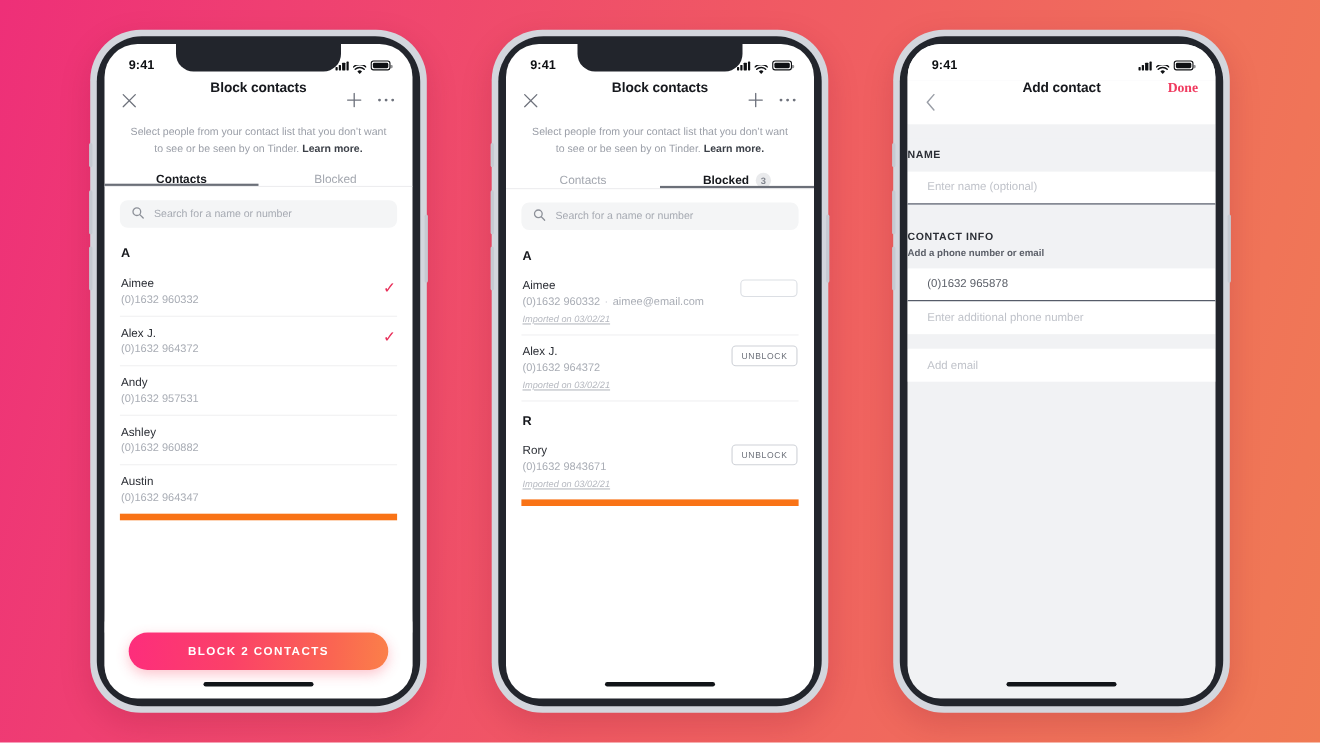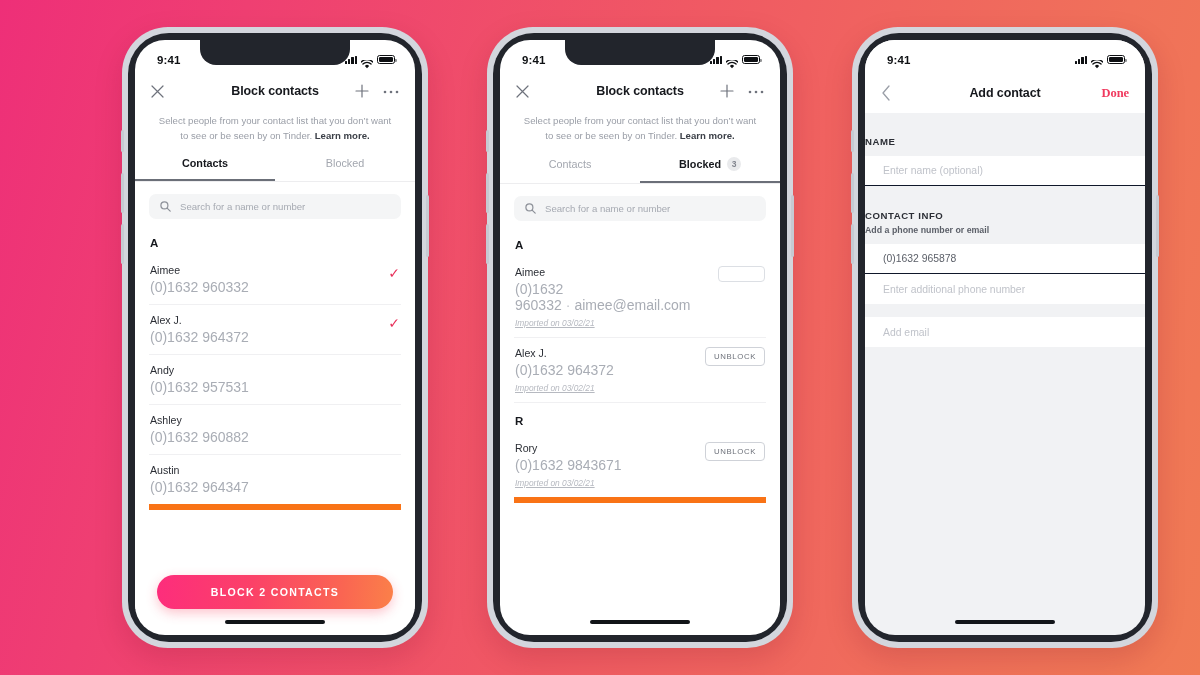--- a/index.html
+++ b/index.html
@@ -7,21 +7,21 @@
     width: 1200px; height: 675px; overflow: hidden;
     font-family: "Liberation Sans", sans-serif;
   }
   body {
     background: linear-gradient(105deg, #ee2f78 0%, #ef3f72 18%, #f05a63 52%, #f0715a 82%, #f07a54 100%);
     position: relative;
   }
   .stage { position: relative; width: 1200px; height: 675px; }
 
   
-  .phone { position: absolute; top: 27px; width: 306px; height: 621px; margin-left: 40px; }
+  .phone { position: absolute; top: 27px; width: 306px; height: 621px; }
   .phone.p1 { left: 82px; }
   .phone.p2 { left: 447px; }
   .phone.p3 { left: 812px; }
 
   .outer-frame {
     position: absolute; inset: 0;
     background: #d3d6dd;
     border-radius: 46px;
     box-shadow: 0 10px 28px rgba(120,10,40,.18);
   }
@@ -77,21 +77,21 @@
     border-radius: 2.6px; position: relative; padding: 1px;
   }
   .batt::after {
     content:''; position:absolute; right:-3px; top: 2.6px;
     width: 1.6px; height: 3.4px; background: rgba(14,16,19,.45); border-radius: 0 1px 1px 0;
   }
   .batt i { display:block; width:100%; height:100%; background:#0e1013; border-radius:1.3px; }
 
   
   .navbar {
-    height: 36px; display: flex; align-items: center; padding: 0 16px;
+    height: 36px; display: flex; padding: 0 16px;
     position: relative;
     gap: 28px;
   }
   .nav-title {
     position: absolute; left: 0; right: 0; text-align: center;
     font-size: 12.5px; font-weight: bold; color: #16181d; letter-spacing: -.1px;
   }
   .nav-left { display:flex; align-items:center; z-index:2; }
   .nav-right { margin-left: auto; display: flex; align-items: center; gap: 14px; z-index: 2; }
   .icon-btn { cursor: pointer; line-height: 0; color: #6e727c; }
@@ -100,21 +100,21 @@
   
   .subtitle {
     padding: 4px 22px 0; text-align: center;
     font-size: 9.6px; line-height: 15px; color: #9a9ea7;
   }
   .subtitle b { color: #3c4048; font-weight: bold; }
 
   
   .tabs { display: flex; margin-top: 14px; position: relative; }
   .tab {
-    flex: 1; text-align: right; padding-bottom: 12px;
+    flex: 1; text-align: right; padding-bottom: 0;
     font-size: 10.8px; color: #a3a7af; position: relative;
     display: flex; align-items: center; justify-content: center; gap: 6px;
   }
   .tab.active { color: #16181d; font-weight: bold; }
   .tab-underline { position: absolute; bottom: 0; left: 0; right: 0; height: 1.6px; background: #6b6f78; }
   .tab-badge {
     display: inline-flex; align-items: center; justify-content: center;
     min-width: 14px; height: 14px; padding: 0 4px; border-radius: 8px;
     background: #e9eaec; color: #80848d; font-size: 8.5px; font-weight: bold;
   }
@@ -134,21 +134,21 @@
     font-size: 11.5px; font-weight: bold; color: #16181d;
     padding: 12px 0 6px 1px;
   }
   .row {
     display: flex; align-items: flex-start; justify-content: space-between;
     padding: 9px 1px 9px; border-bottom: 1px solid #f0f0f2;
   }
   .row:last-child { border-bottom: 6px solid #f97316; }
   .row-main { display: flex; flex-direction: column; gap: 3px; }
   .row-name { font-size: 10.6px; color: #2b2e35; }
-  .row-sub { font-size: 14px; color: #a9adb5; }
+  .row-sub { font-size: 10px; color: #a9adb5; }
   .row-sub .dot { padding: 0 4px; color: #c3c6cc; }
   .row-meta { font-size: 8.4px; color: #b6b9c0; font-style: italic; margin-top: 2px; text-decoration: underline; }
   .check { color: #e8305a; font-size: 14px; line-height: 1; padding-top: 2px; }
 
   .unblock-btn {
     border: 1px solid #cfd2d8; border-radius: 4px;
     padding: 4px 8px; font-size: 7.8px; letter-spacing: .6px;
     color: #6d717a; background: #fff; white-space: nowrap;
   }
   .spin-btn {

